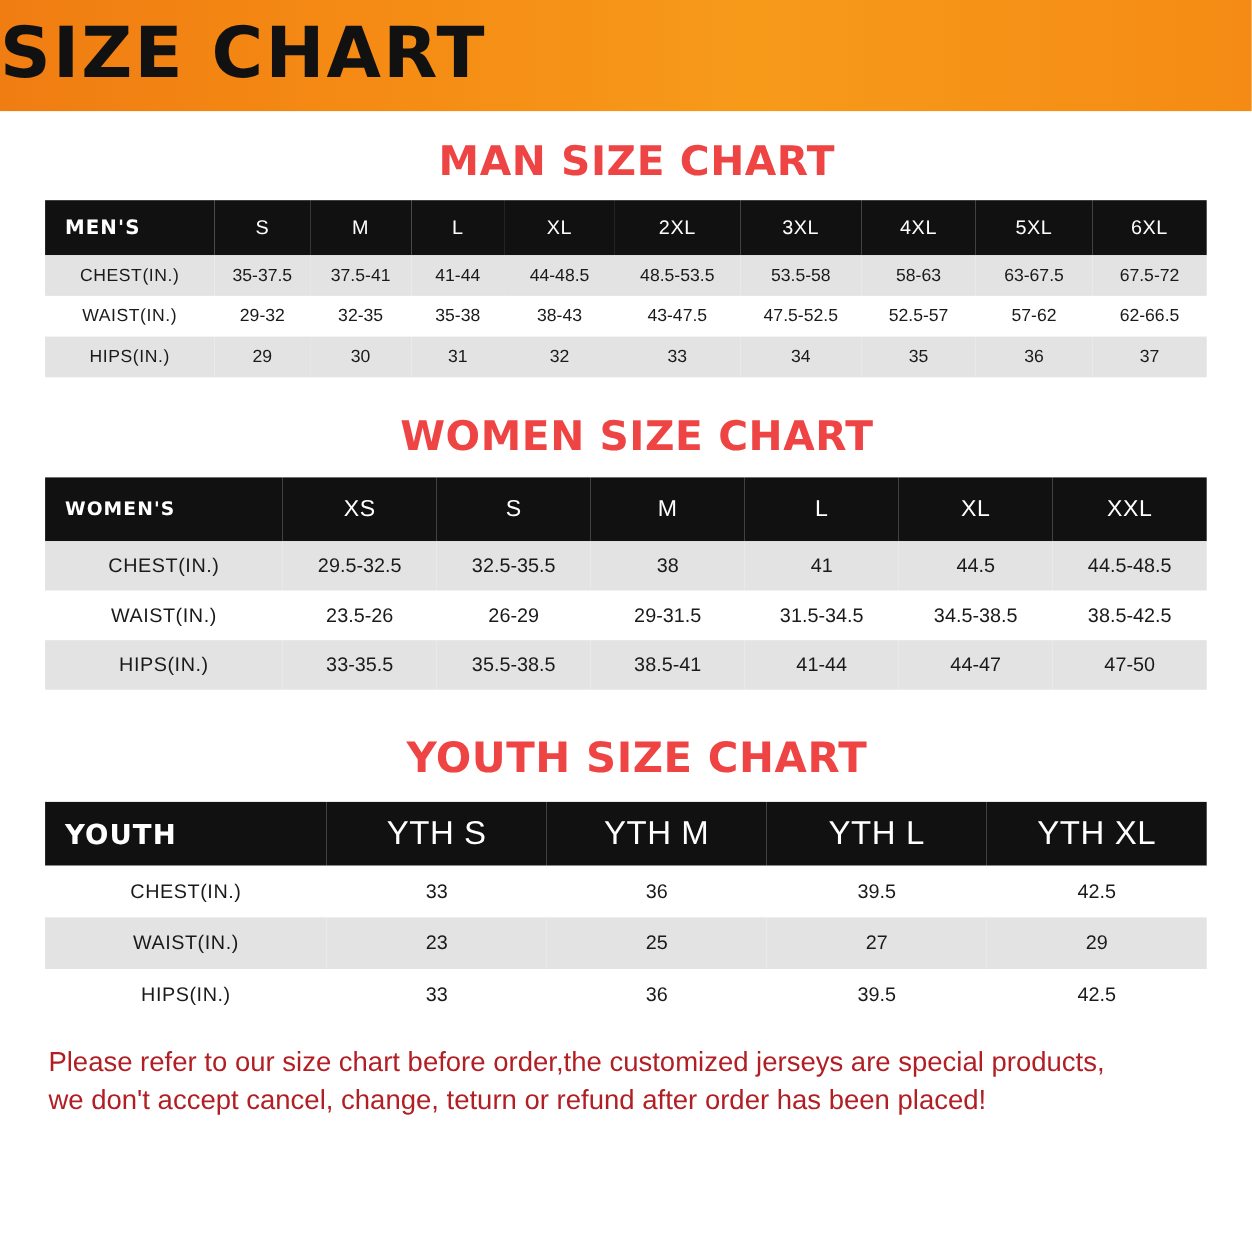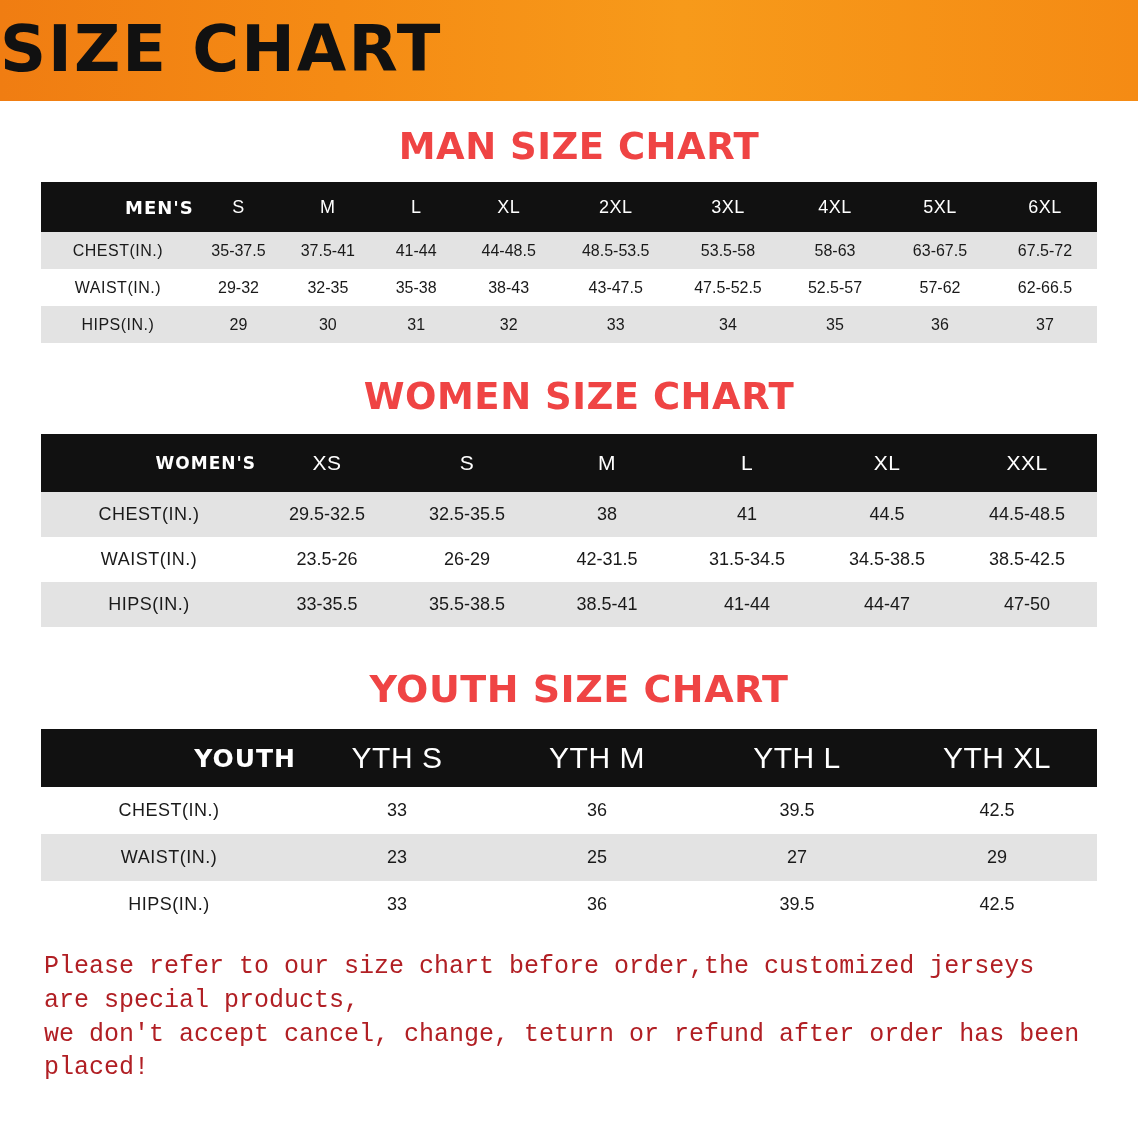--- a/index.html
+++ b/index.html
@@ -79,21 +79,21 @@
     background: #111111;
   }
   table.size-table thead th {
     color: #ffffff;
     height: 48px;
     font-size: 19px;
     font-weight: normal;
     letter-spacing: 0.5px;
   }
   table.size-table thead th.label-col {
-    text-align: right;
+    text-align: left;
     padding-left: 18px;
     font-family: "DejaVu Sans", sans-serif;
     font-weight: bold;
     font-size: 23px;
     letter-spacing: 1px;
   }
   
   table.size-table tbody td {
     height: 36px;
     font-size: 17px;
@@ -121,21 +121,21 @@
   
   #youth-table { margin-top: 18px; }
   #youth-table thead th { height: 56px; font-size: 30px; }
   #youth-table thead th.label-col { font-size: 25px; }
   #youth-table tbody td { height: 45px; font-size: 18px; }
 
   
   .note {
     margin: 22px 44px 0 44px;
     color: #b11f24;
-    font-family: Liberation Mono, monospace;
+    font-family: Liberation Sans, sans-serif;
     font-size: 25px;
     line-height: 1.35;
     text-align: left;
   }
   .note .line { display: block; }
 </style>
 </head>
 <body>
 
 <div class="banner">
@@ -242,21 +242,21 @@
         <td>32.5-35.5</td>
         <td>38</td>
         <td>41</td>
         <td>44.5</td>
         <td>44.5-48.5</td>
       </tr>
       <tr class="row-plain">
         <td class="label-col">WAIST(IN.)</td>
         <td>23.5-26</td>
         <td>26-29</td>
-        <td>42-31.5</td>
+        <td>29-31.5</td>
         <td>31.5-34.5</td>
         <td>34.5-38.5</td>
         <td>38.5-42.5</td>
       </tr>
       <tr class="row-shade">
         <td class="label-col">HIPS(IN.)</td>
         <td>33-35.5</td>
         <td>35.5-38.5</td>
         <td>38.5-41</td>
         <td>41-44</td>

